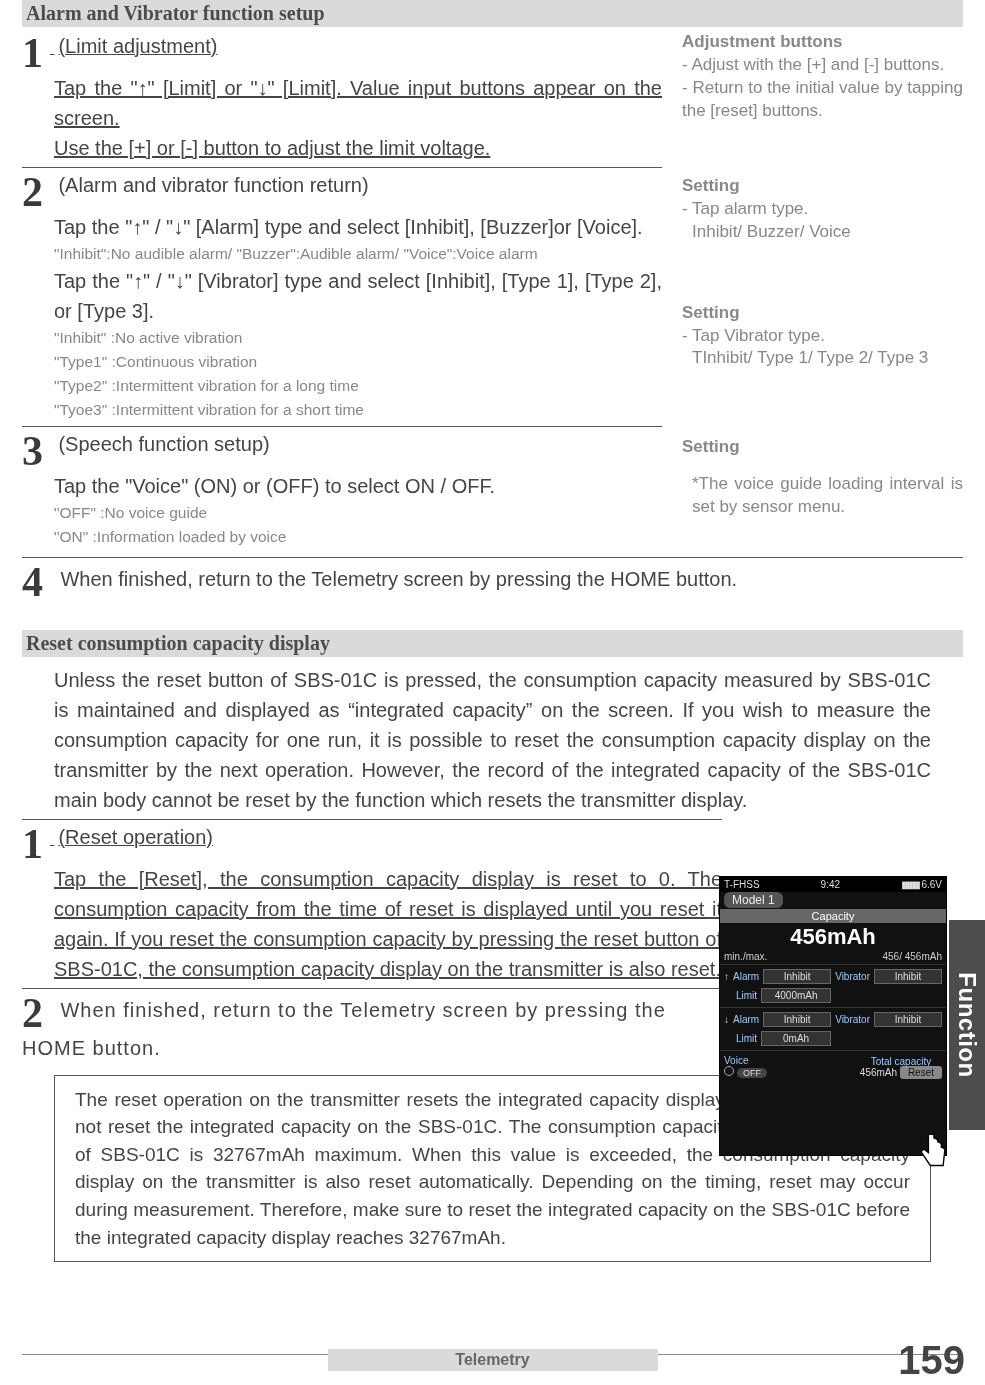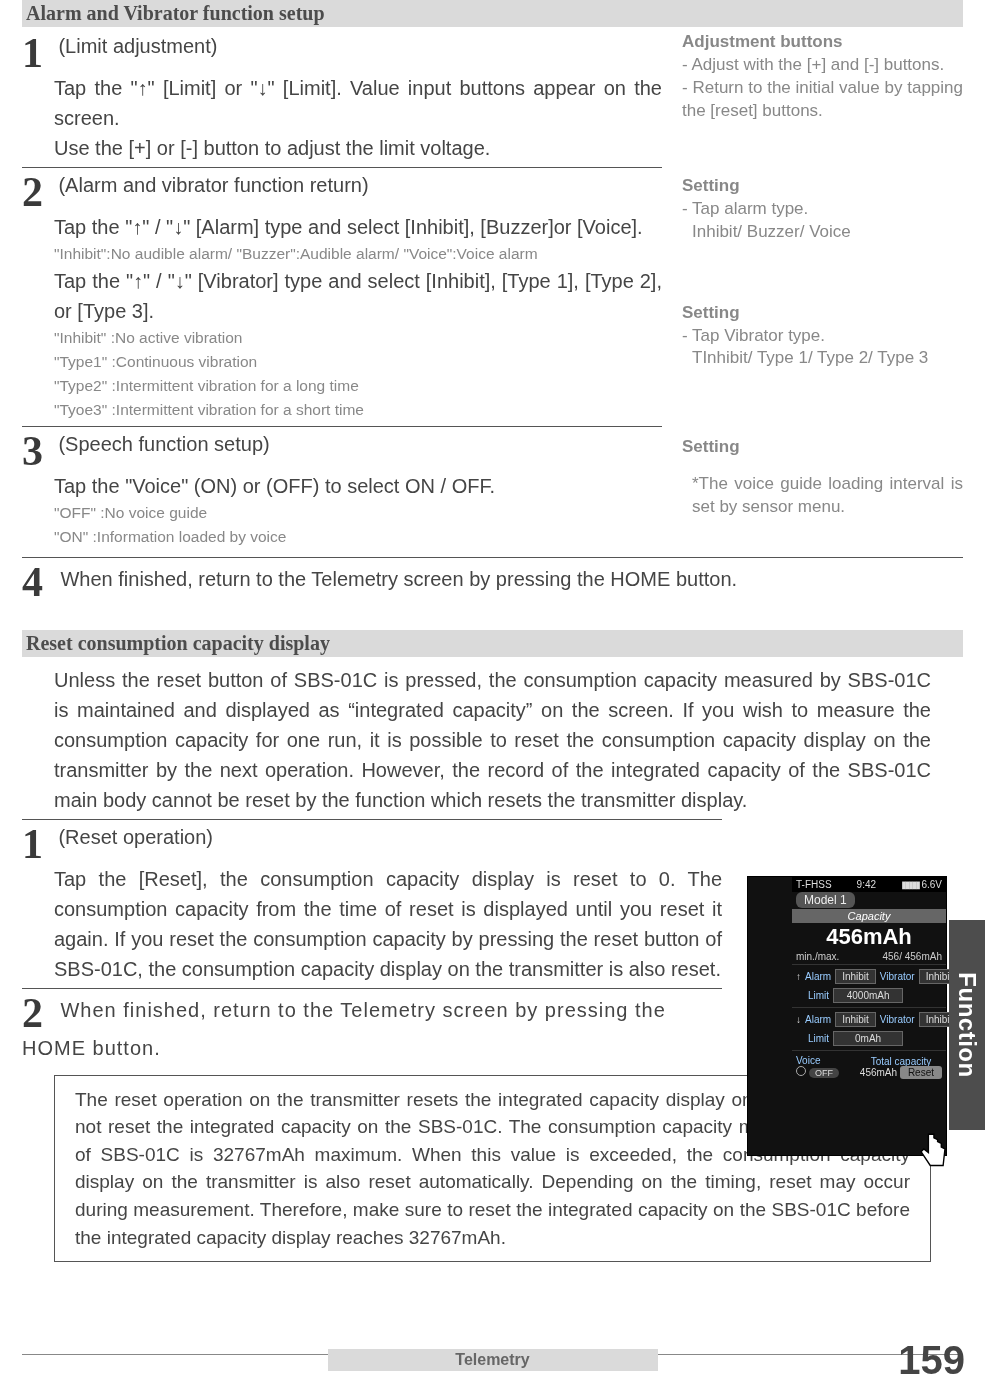--- a/index.html
+++ b/index.html
@@ -28,21 +28,21 @@
   }
   .left-col { width: 640px; }
   .two-col { display: flex; gap: 20px; }
   .right-col { flex: 1; font-size: 17px; color: #888; line-height: 1.35; }
   .right-col .rh { font-weight: bold; color: #888; margin-top: 2px; }
   .step {
     border-top: 1.5px solid #555;
     padding: 6px 0 4px 0;
     position: relative;
   }
-  .step:first-of-type { border-top: none; }
+  .step:first-of-type { border-top: none; text-decoration: underline; }
   .step-num {
     font-family: "Times New Roman", Times, serif;
     font-size: 42px;
     font-weight: bold;
     color: #3a3a3a;
     line-height: 0.9;
     display: inline-block;
     vertical-align: top;
     width: 28px;
   }
@@ -126,31 +126,30 @@
     font-size: 24px;
     letter-spacing: 0.5px;
   }
   .arrow { font-family: Arial; }
 
   
   .thumb {
     position: absolute;
     right: 38px;
     top: 876px;
-    width: 200px;
+    width: 228px;
     height: 280px;
     background: #111;
     color: #ddd;
     font-size: 11px;
     border: 1px solid #000;
     line-height: 1.1;
-    padding-left: 44px;
   }
   .thumb-top { display:flex; justify-content:space-between; padding:2px 4px; background:#000; font-size:10px;}
-  .thumb-title { background:#666; color:#fff; text-align:center; padding:1px 0; font-size:11px;font-style:italic; }
+  .thumb-title { background:#666; color:#fff; text-align:center; padding:1px 0; font-size:11px; }
   .thumb-cap { text-align:center; font-size:22px; color:#fff; font-weight:bold; padding:2px 0; }
   .thumb-row { display:flex; align-items:center; padding:2px 4px; gap:4px; font-size:10px; }
   .thumb-minmax { font-size:10px; color:#ccc; display:flex; justify-content:space-between; padding:0 4px;text-align:right; }
   .pill { background:#555; border-radius:6px; padding:1px 8px; color:#eee; font-size:12px; }
   .pill-box { background:#333; border:1px solid #666; padding:1px 6px; font-size:10px; flex:1; text-align:center; }
   .thumb .lbl { color:#9cf; font-size:10px; }
   .thumb .sec { border-top:1px solid #333; padding-top:2px; margin-top:2px; }
   .reset-ptr {
     position:absolute; right:-10px; bottom:-16px;
     width:46px; height:46px;

